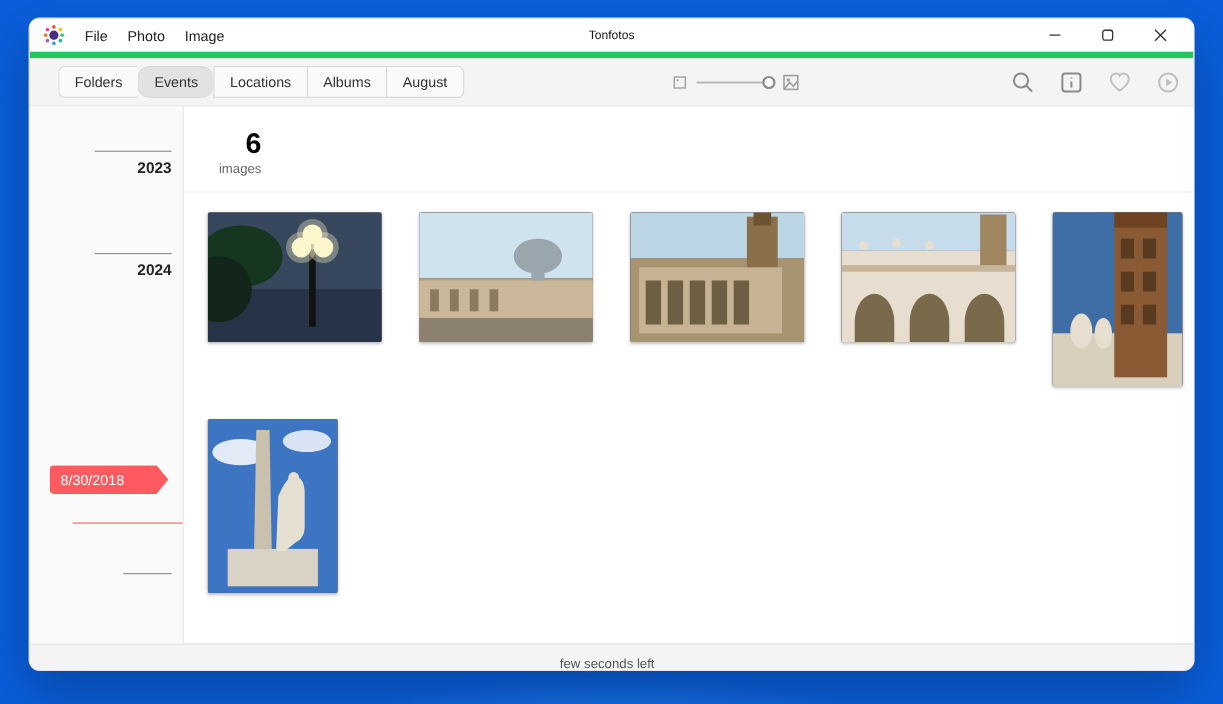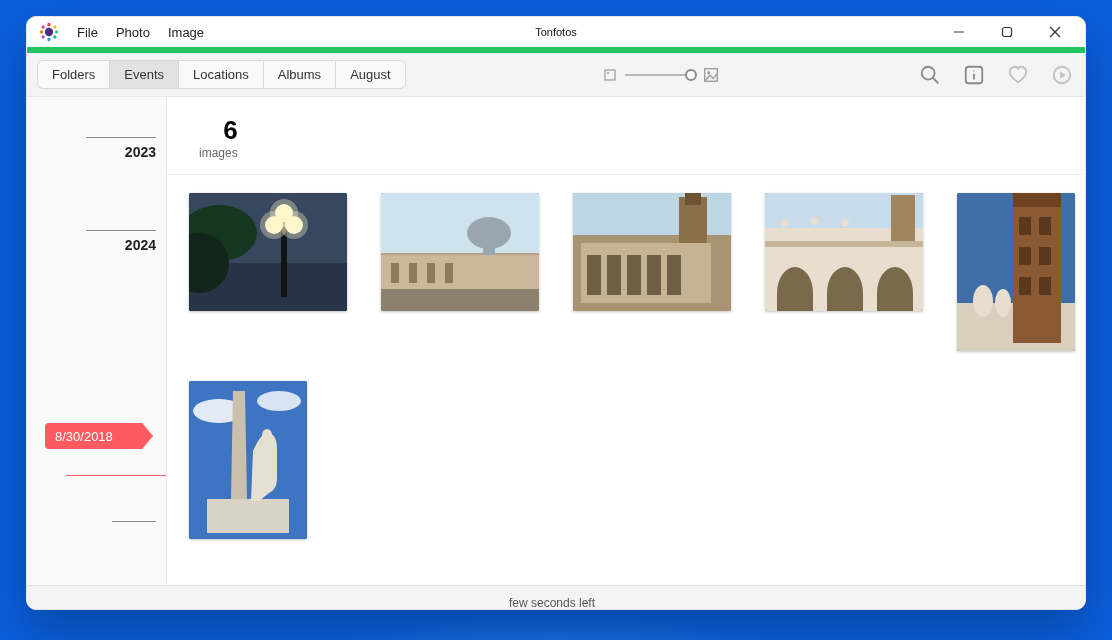--- a/index.html
+++ b/index.html
@@ -28,25 +28,25 @@
     .menu { display:flex; gap:2px; }
     .menu-item { padding:4px 8px; font-size:13px; color:#222; border-radius:4px; cursor:default; }
     .title-center { position:absolute; left:0; right:0; text-align:center; font-size:11px; color:#111; pointer-events:none; }
     .win-controls { margin-left:auto; display:flex; gap:4px; align-items:center; }
     .win-btn { width:44px; height:30px; display:flex; align-items:center; justify-content:center; color:#333; }
 
     .toolbar {
       height:44px; padding:0 10px; display:flex; align-items:center; gap:0;
       border-bottom:1px solid #e7e7e7; background:#f4f4f4;
     }
-    .segmented { display:flex; gap:0; }
+    .segmented { display:flex; gap:0;margin-left:16px; }
     .seg-btn { padding:6px 14px; font-size:13px; color:#333; background:#fafafa; border:1px solid #d8d8d8; border-right:none; cursor:default; }
     .seg-btn:first-child { border-radius:6px 0 0 6px; }
     .seg-btn:last-child  { border-right:1px solid #d8d8d8; border-radius:0 6px 6px 0; }
-    .seg-btn.active { background:#e2e2e2; font-weight:500; }
+    .seg-btn.active { background:#e2e2e2; font-weight:500;border-radius:11px; }
     .toolbar-center { flex:1; display:flex; justify-content:center; align-items:center; gap:10px; }
     .zoom { display:flex; align-items:center; gap:8px; color:#777; }
     .zoom .track { width:70px; height:2px; background:#b8b8b8; position:relative; border-radius:1px; }
     .zoom .knob { position:absolute; right:-2px; top:50%; transform:translate(0,-50%); width:12px; height:12px; background:#fff; border:2px solid #8a8a8a; border-radius:50%; }
     .zoom-ico { opacity:.7; }
     .tool-right { display:flex; gap:18px; align-items:center; color:#7a7a7a; }
     .tool-right .icon-btn { width:26px; height:26px; display:flex; align-items:center; justify-content:center; }
 
     .content { flex:1; display:flex; min-height:0; }
     .sidebar {

